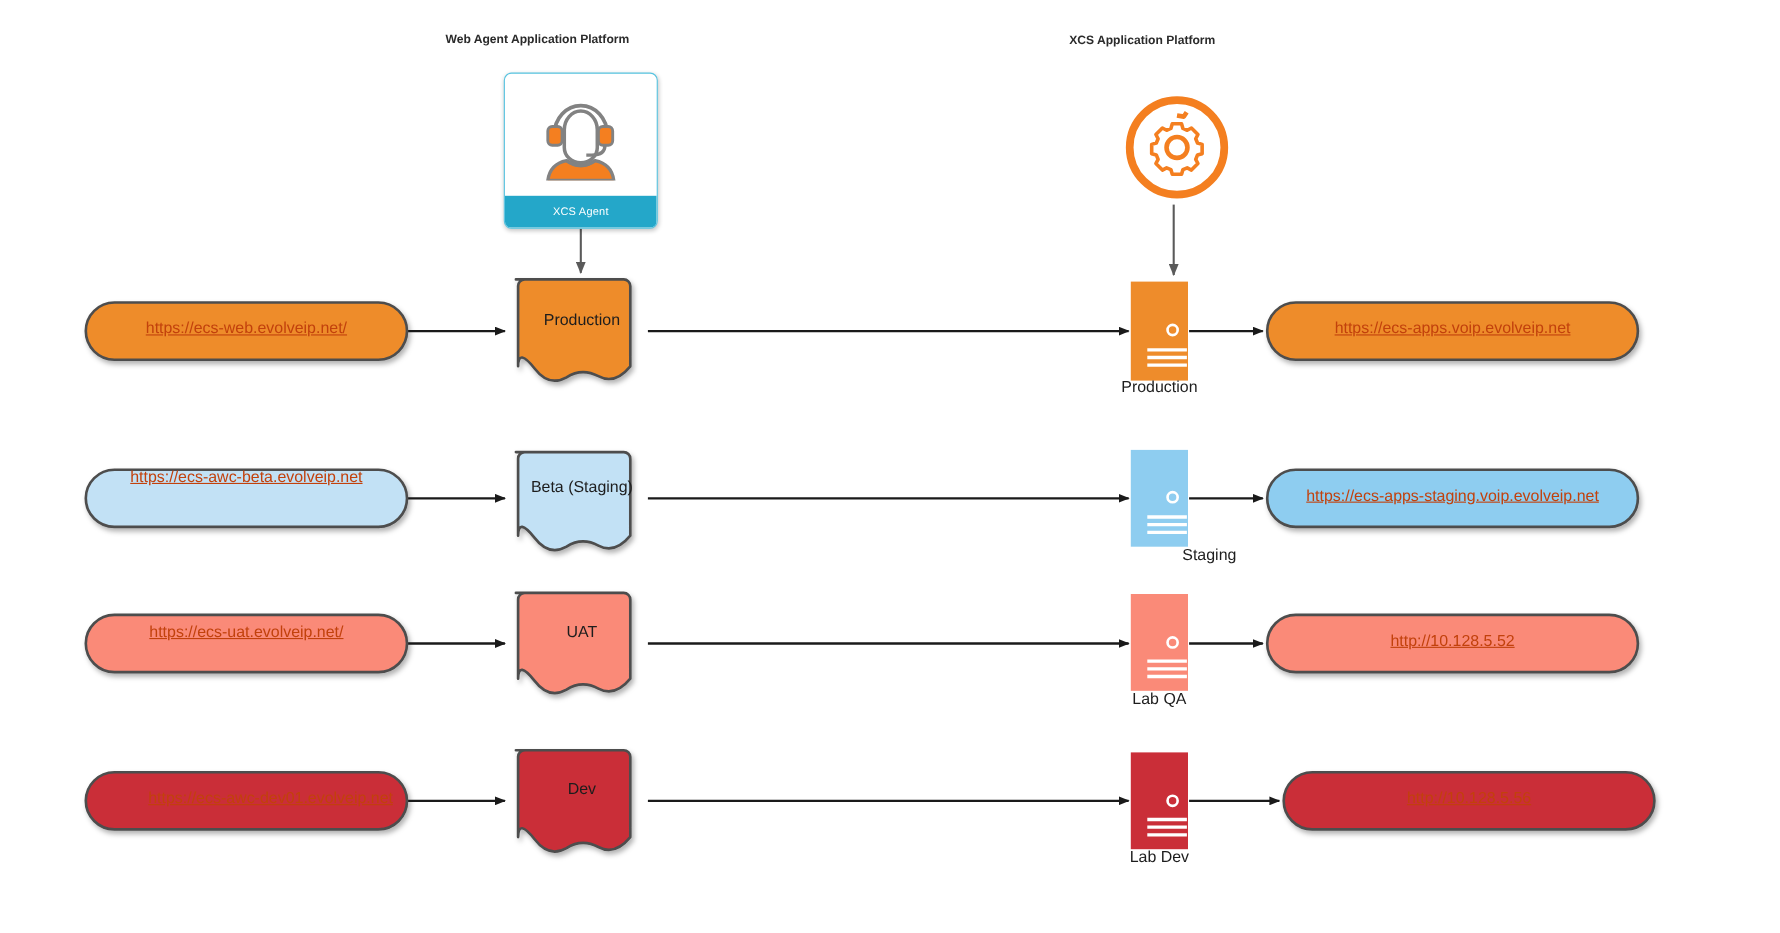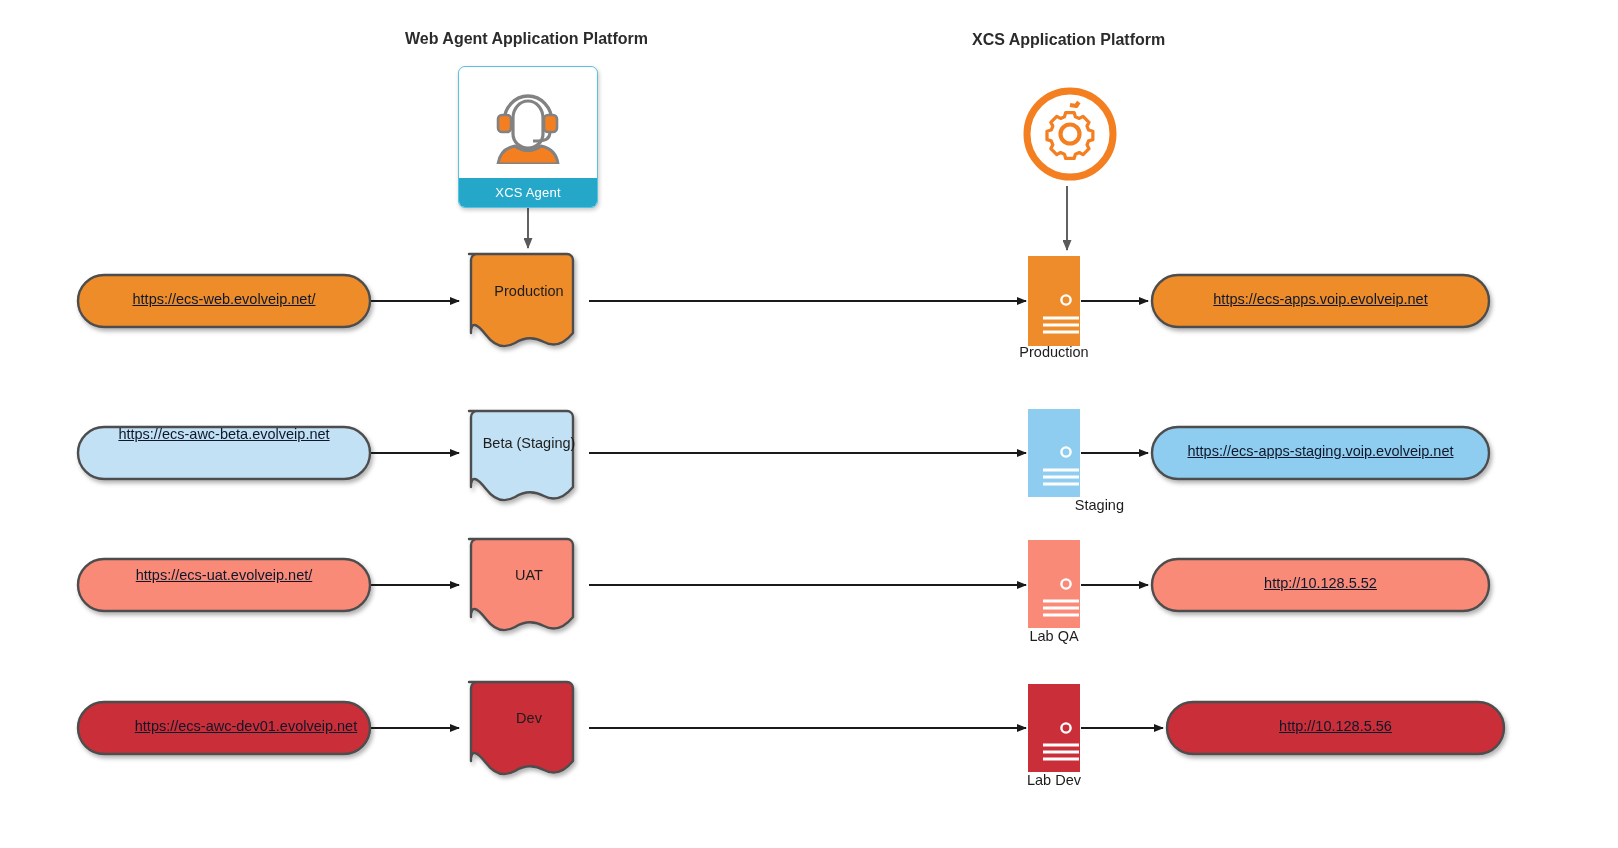--- a/index.html
+++ b/index.html
@@ -8,21 +8,21 @@
     background:#ffffff;
     font-family:"Liberation Sans", sans-serif;
     position:relative;
     overflow:hidden;
   }
   .canvas{position:absolute;inset:0;}
   svg.layer{position:absolute;left:0;top:0;width:1618px;height:848px;}
 
   .col-title{
     position:absolute;
-    font-size:16px;
+    font-size:11px;
     font-weight:bold;
     color:#2b2b2b;
     white-space:nowrap;
     text-align:center;
   }
   #title-web{left:405px;top:30px;}
   #title-xcs{left:972px;top:31px;}
 
   
   .agent-card{
@@ -33,30 +33,30 @@
     box-shadow:1px 2px 4px rgba(0,0,0,.22);
     overflow:hidden;
   }
   .agent-card .art{
     position:absolute;left:0;top:0;width:138px;height:111px;
     display:flex;align-items:center;justify-content:center;
   }
   .agent-card .caption{
     position:absolute;left:0;bottom:0;width:138px;height:29px;
     background:#24a7c9;
-    color:#ffffff;font-size:13px;
+    color:#ffffff;font-size:10px;
     display:flex;align-items:center;justify-content:center;
     letter-spacing:.2px;
   }
 
   .gear-wrap{position:absolute;left:1020px;top:84px;width:100px;height:100px;}
   .pill-text{
     position:absolute;
     font-size:14.5px;
-    color:#0f172a;
+    color:#c2410c;
     white-space:nowrap;
     text-decoration:underline;
     text-align:center;
     pointer-events:none;
   }
   .srv-label{
     position:absolute;
     font-size:14.5px;
     color:#1d1d1d;
     white-space:nowrap;

